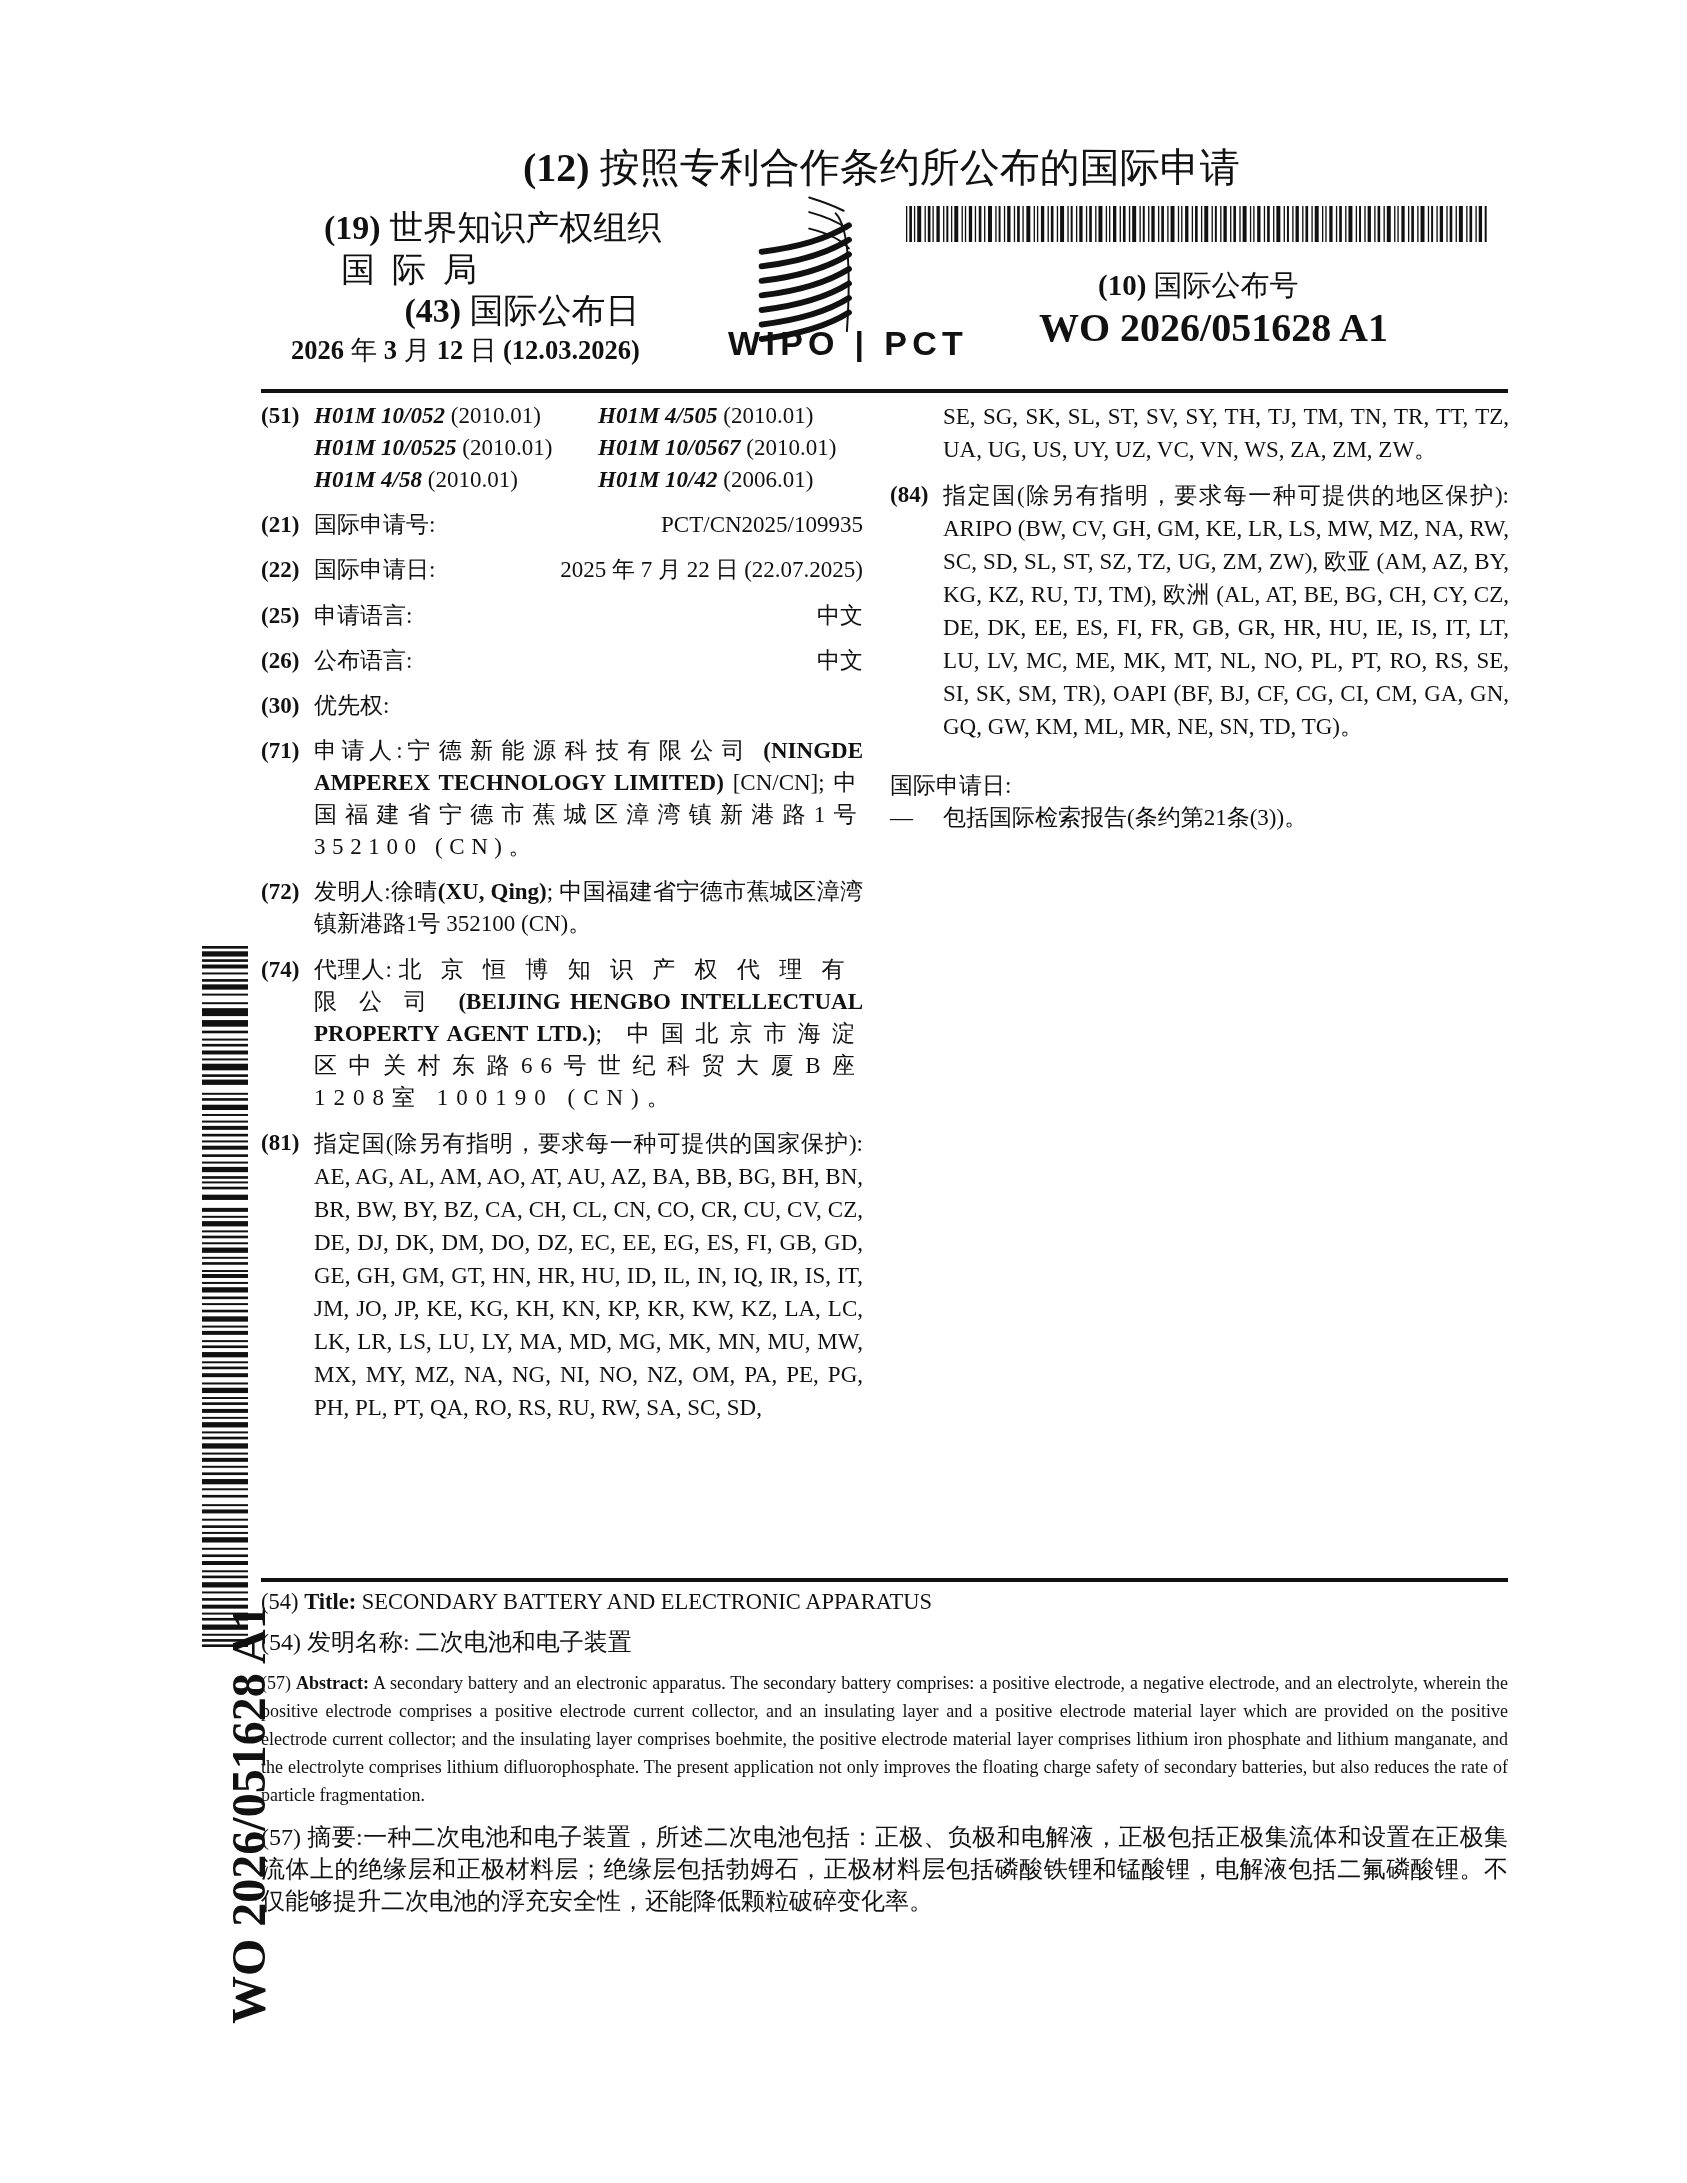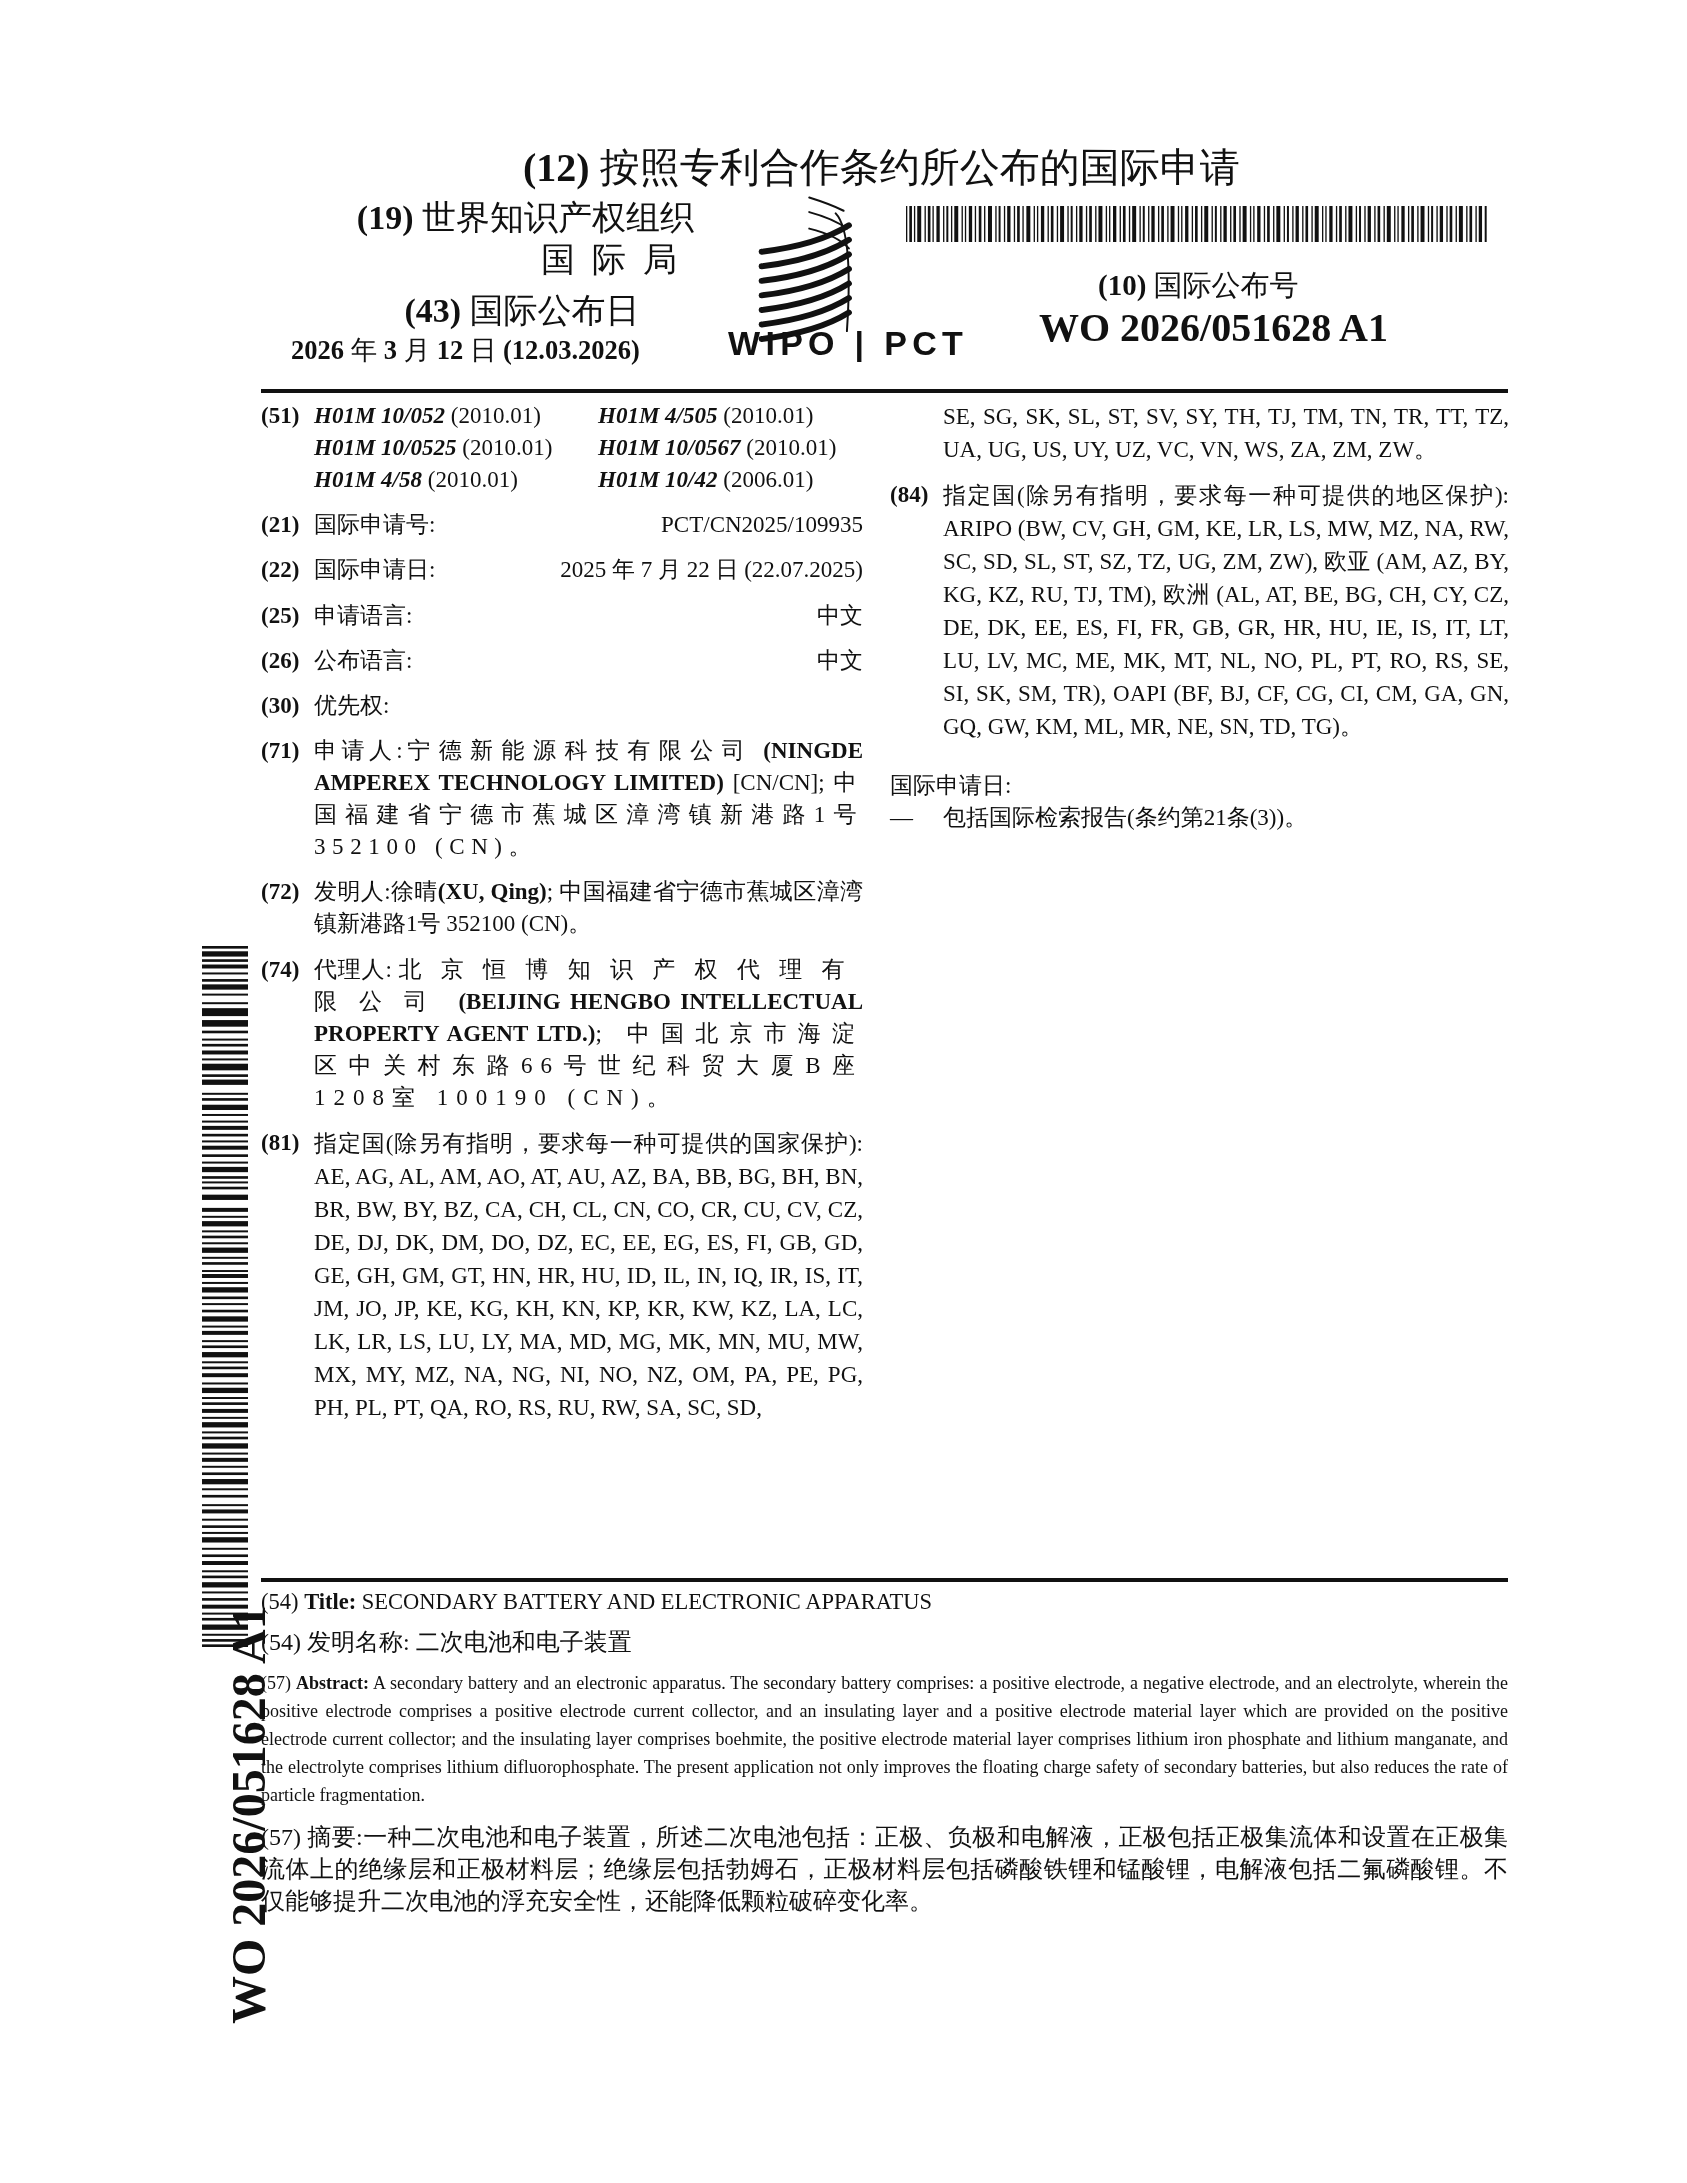--- a/index.html
+++ b/index.html
@@ -4,21 +4,21 @@
 <style>
   * { margin: 0; padding: 0; box-sizing: border-box; }
   html, body { width: 1687px; height: 2183px; background: #ffffff; }
   body { position: relative; font-family: "Liberation Serif", "DejaVu Serif", serif; color: #111111; overflow: hidden; }
 
   .abs { position: absolute; }
 
   
   .doc-type { left: 523px; top: 144px; font-size: 40px; line-height: 48px; white-space: nowrap; }
   .doc-type .code, .lbl-code { font-weight: bold; }
-  .office { left: 324px; top: 197px; width: 370px; text-align: right; font-size: 34px; line-height: 42px; }
+  .office { left: 324px; top: 207px; width: 370px; text-align: left; font-size: 34px; line-height: 42px; }
   .office .sub { letter-spacing: 17px; padding-left: 17px; }
   .pubdate-label { left: 370px; top: 291px; width: 304px; text-align: center; font-size: 34px; line-height: 40px; }
   .pubdate { left: 291px; top: 334px; width: 423px; font-size: 26.5px; line-height: 33px; font-weight: bold; white-space: nowrap; }
   .pubdate .cjk { font-weight: normal; }
 
   .logo { left: 718px; top: 192px; width: 238px; height: 179px; }
   .logo-text { left: 728px; top: 324px; width: 225px; font-family: "Liberation Sans", "DejaVu Sans", sans-serif; font-weight: bold; font-size: 34px; letter-spacing: 5.3px; text-align: center; white-space: nowrap; }
 
   .barcode-top { left: 906px; top: 206px; width: 582px; height: 36px; }
   .pubno-label { left: 1098px; top: 268px; width: 331px; font-size: 29px; line-height: 34px; white-space: nowrap; }

